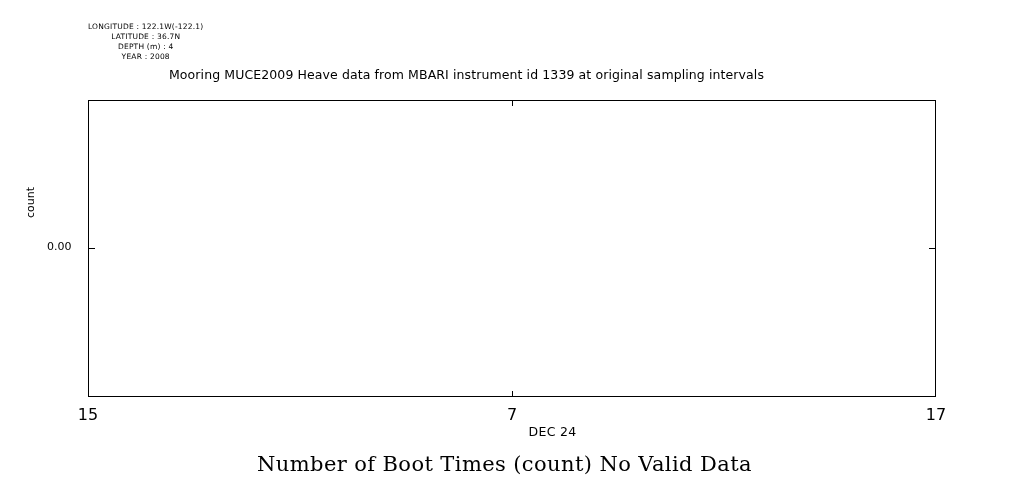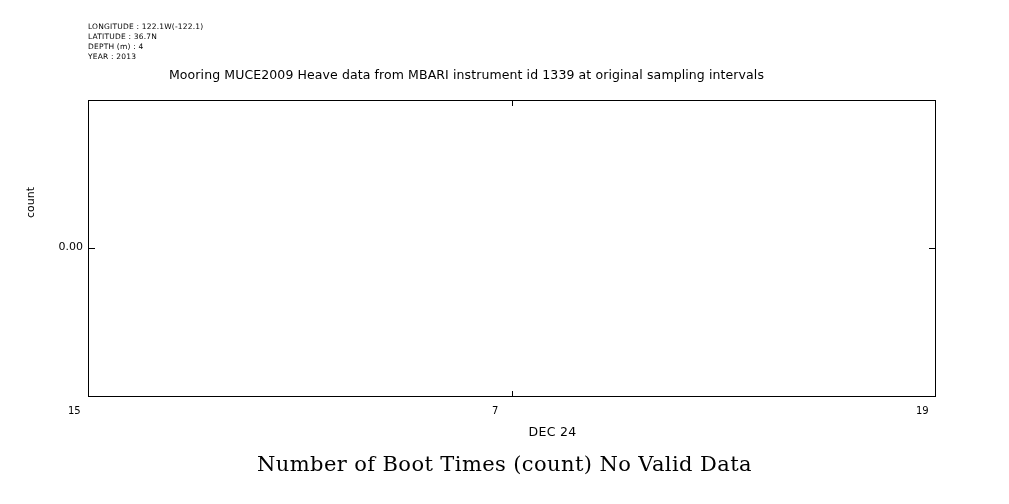--- a/index.html
+++ b/index.html
@@ -19,21 +19,21 @@
   
   #meta-block {
     position: absolute;
     left: 88px;
     top: 22px;
     font-size: 7.5px;
     line-height: 10px;
     letter-spacing: 0.2px;
     white-space: nowrap;
   }
-  #meta-block div { height: 10px; }
+  #meta-block div { height: 10px; text-align: center; }
 
   
   #plot-title {
     position: absolute;
     left: 0;
     top: 67px;
     width: 933px;
     text-align: center;
     font-size: 12.5px;
     letter-spacing: 0.1px;
@@ -87,31 +87,30 @@
     transform: rotate(-90deg);
     transform-origin: left top;
     white-space: nowrap;
   }
   #y-tick-label-0 {
     position: absolute;
     left: 47px;
     top: 240px;
     font-size: 11px;
     white-space: nowrap;
-    text-align: right;
     width: 36px;
   }
 
   
   .x-tick-label {
     position: absolute;
     top: 405px;
-    font-size: 10px;
+    font-size: 16px;
     white-space: nowrap;
-    text-align: left;
+    text-align: center;
     width: 40px;
   }
   #x-axis-label {
     position: absolute;
     left: 0;
     top: 424px;
     width: 1009px;
     text-align: center;
     font-size: 12.5px;
     letter-spacing: 0.3px;
@@ -132,34 +131,34 @@
     white-space: nowrap;
   }
 </style>
 </head>
 <body>
 
 <div id="meta-block">
   <div>LONGITUDE : 122.1W(-122.1)</div>
   <div>LATITUDE : 36.7N</div>
   <div>DEPTH (m) : 4</div>
-  <div>YEAR : 2013</div>
+  <div>YEAR : 2008</div>
 </div>
 
 <div id="plot-title">Mooring MUCE2009 Heave data from MBARI instrument id 1339 at original sampling intervals</div>
 
 <div id="plot-frame"></div>
 
 <div class="tick tick-top-major" style="left:512px;"></div>
 <div class="tick tick-bottom-major" style="left:512px;"></div>
 <div class="tick tick-left-major" style="top:248px;"></div>
 <div class="tick tick-right-major" style="top:248px;"></div>
 
 <div id="y-axis-label">count</div>
 <div id="y-tick-label-0">0.00</div>
 
 <div class="x-tick-label" style="left:68px;">15</div>
 <div class="x-tick-label" style="left:492px;">7</div>
-<div class="x-tick-label" style="left:916px;">19</div>
+<div class="x-tick-label" style="left:916px;">17</div>
 
 <div id="x-axis-label">DEC 24</div>
 
 <div id="bottom-caption">Number of Boot Times (count) No Valid Data</div>
 
 </body></html>

